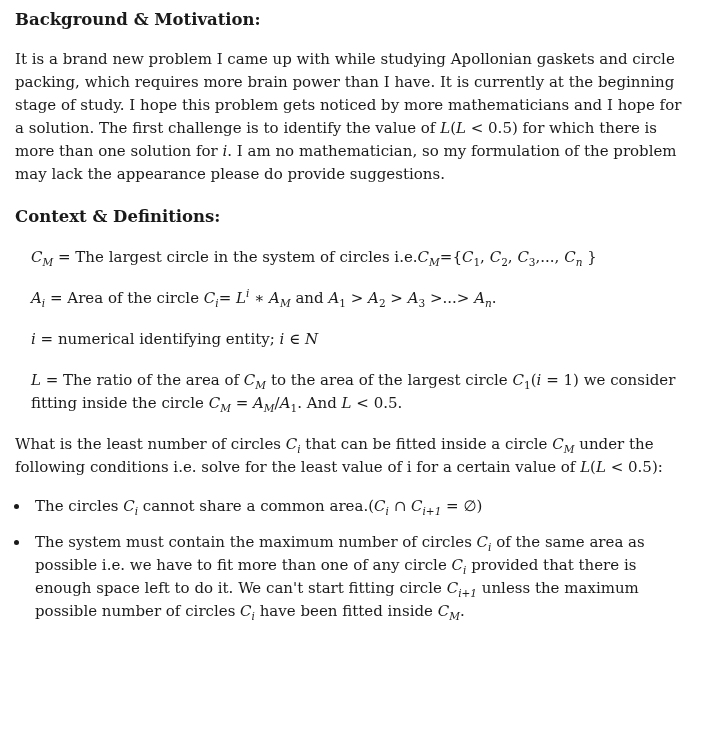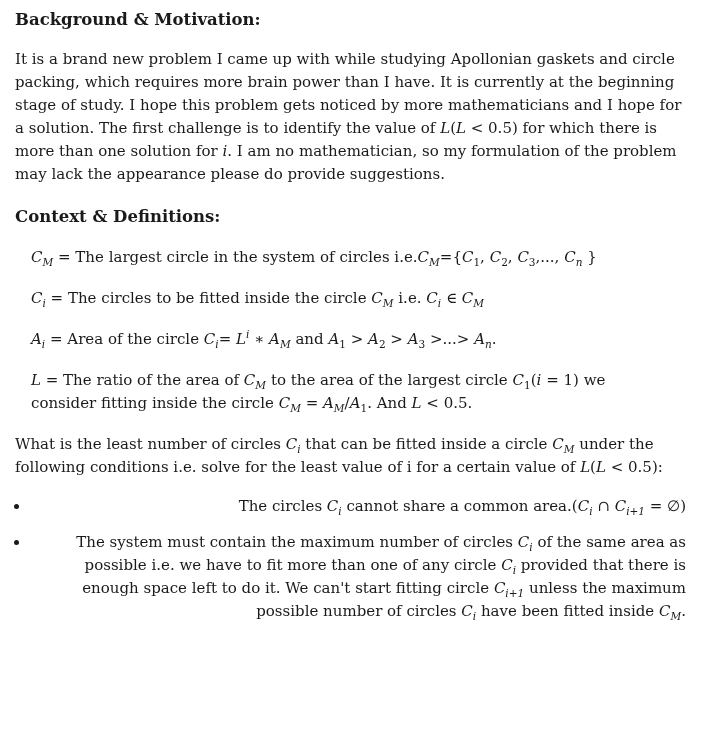--- a/index.html
+++ b/index.html
@@ -11,21 +11,21 @@
     width: 713px;
     height: 750px;
     overflow: hidden;
     font-family: "DejaVu Serif", "Liberation Serif", "DejaVu Sans", serif;
     font-size: 15px;
     line-height: 23px;
     color: #1a1a1a;
     box-sizing: border-box;
   }
   .doc {
-    padding: 6px 27px 0 15px;
+    padding: 6px 20px 0 15px;
   }
   .heading {
     font-size: 16.5px;
     font-weight: 700;
     line-height: 23px;
     margin: 19px 0 17px 0;
   }
   .heading.first {
     margin-top: 2px;
   }
@@ -42,45 +42,44 @@
     line-height: 0;
     font-size: 70%;
   }
   .math sub.up {
     font-style: normal;
   }
   ul.conditions {
     margin: 16px 0 0 0;
     padding-left: 15px;
     list-style: disc outside;
-    text-align: right;
   }
   ul.conditions li {
     padding-left: 5px;
     margin-bottom: 13px;
   }
 </style>
 </head>
 <body>
 
 <main class="doc">
 
   <h2 class="heading first">Background &amp; Motivation:</h2>
 
   <p class="para">It is a brand new problem I came up with while studying Apollonian gaskets and circle packing, which requires more brain power than I have. It is currently at the beginning stage of study. I hope this problem gets noticed by more mathematicians and I hope for a solution. The first challenge is to identify the value of <span class="math">L</span>(<span class="math">L</span> &lt; 0.5) for which there is more than one solution for <span class="math">i</span>. I am no mathematician, so my formulation of the problem may lack the appearance please do provide suggestions.</p>
 
   <h2 class="heading">Context &amp; Definitions:</h2>
 
   <p class="para def"><span class="math">C<sub>M</sub></span> = The largest circle in the system of circles i.e.<span class="math">C<sub>M</sub></span>={<span class="math">C<sub class="up">1</sub></span>, <span class="math">C<sub class="up">2</sub></span>, <span class="math">C<sub class="up">3</sub></span>,..., <span class="math">C<sub>n</sub></span> }</p>
 
 
-  <p class="para def"><span class="math">C<sub>i</sub></span> = The circles to be fitted inside the circle <span class="math">C<sub>M</sub></span> i.e. <span class="math">C<sub>i</sub></span> ∈ <span class="math">C<sub>M</sub></span></p>
 
   <p class="para def"><span class="math">A<sub>i</sub></span> = Area of the circle <span class="math">C<sub>i</sub></span>= <span class="math">L<sup>i</sup></span> ∗ <span class="math">A<sub>M</sub></span> and <span class="math">A<sub class="up">1</sub></span> &gt; <span class="math">A<sub class="up">2</sub></span> &gt; <span class="math">A<sub class="up">3</sub></span> &gt;...&gt; <span class="math">A<sub>n</sub></span>.</p>
 
+  <p class="para def"><span class="math">i</span> = numerical identifying entity; <span class="math">i</span> ∈ <span class="math">N</span></p>
 
   <p class="para def"><span class="math">L</span> = The ratio of the area of <span class="math">C<sub>M</sub></span> to the area of the largest circle <span class="math">C<sub class="up">1</sub></span>(<span class="math">i</span> = 1) we consider fitting inside the circle <span class="math">C<sub>M</sub></span> = <span class="math">A<sub>M</sub></span>/<span class="math">A<sub class="up">1</sub></span>. And <span class="math">L</span> &lt; 0.5.</p>
 
 
   <p class="para">What is the least number of circles <span class="math">C<sub>i</sub></span> that can be fitted inside a circle <span class="math">C<sub>M</sub></span> under the following conditions i.e. solve for the least value of i for a certain value of <span class="math">L</span>(<span class="math">L</span> &lt; 0.5):</p>
 
   <ul class="conditions">
     <li>The circles <span class="math">C<sub>i</sub></span> cannot share a common area.(<span class="math">C<sub>i</sub></span> ∩ <span class="math">C<sub>i+1</sub></span> = ∅)</li>
     <li>The system must contain the maximum number of circles <span class="math">C<sub>i</sub></span> of the same area as possible i.e. we have to fit more than one of any circle <span class="math">C<sub>i</sub></span> provided that there is enough space left to do it. We can't start fitting circle <span class="math">C<sub>i+1</sub></span> unless the maximum possible number of circles <span class="math">C<sub>i</sub></span> have been fitted inside <span class="math">C<sub>M</sub></span>.</li>
   </ul>

